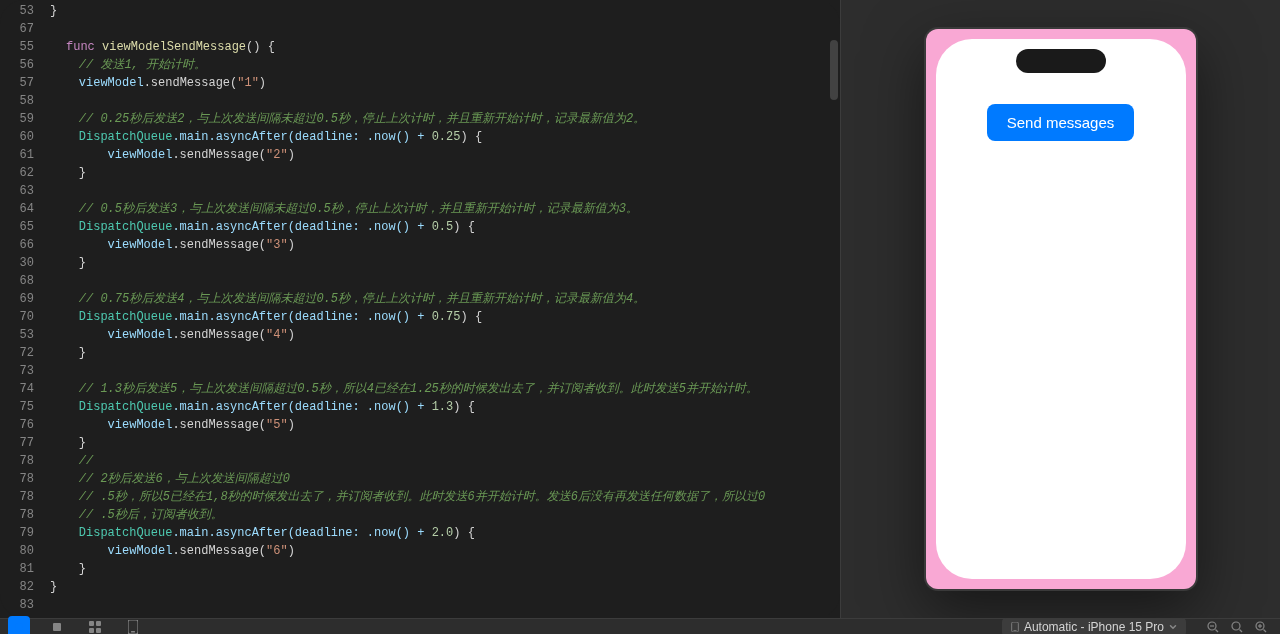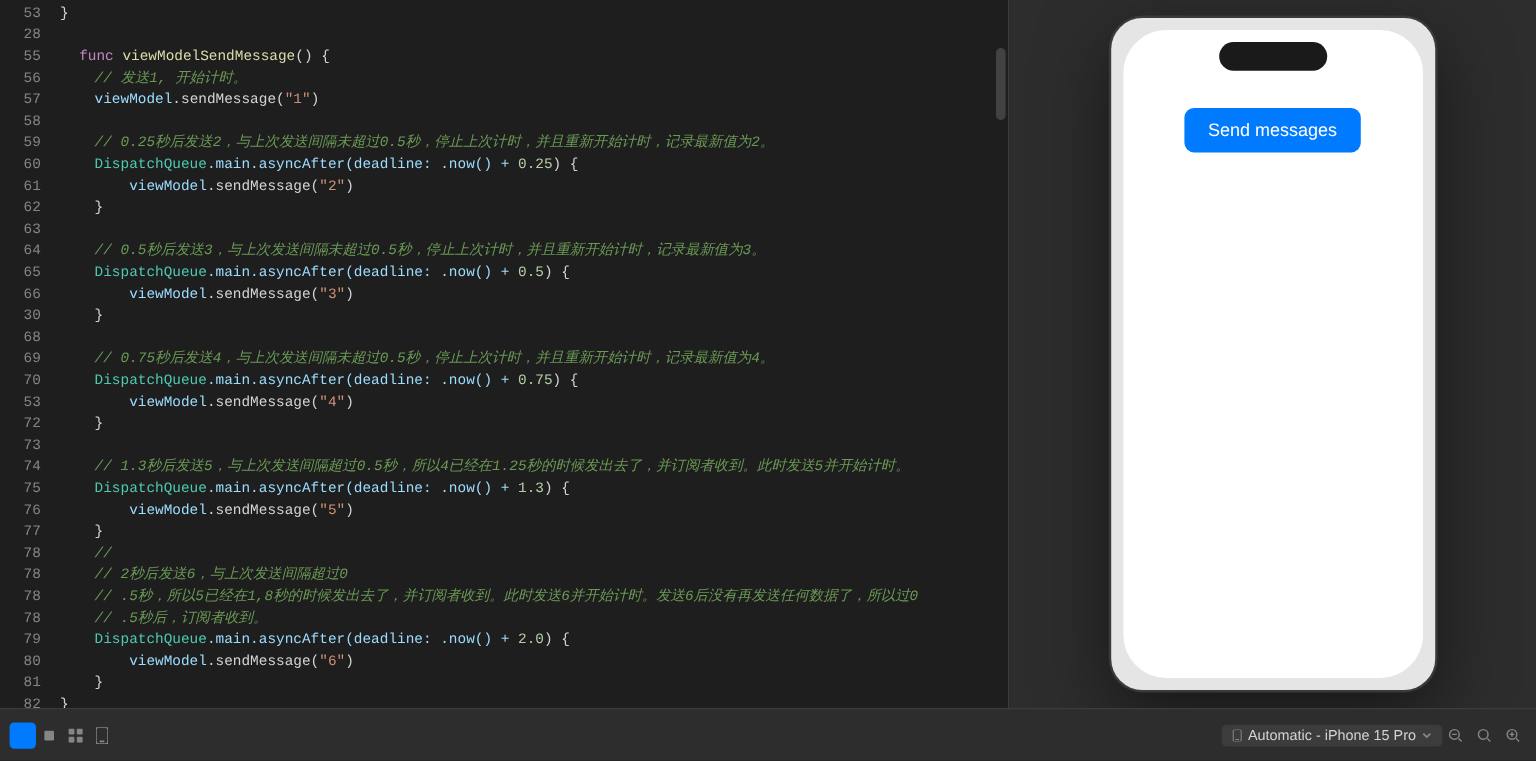--- a/index.html
+++ b/index.html
@@ -103,22 +103,22 @@
       background: #2d2d2d;
       display: flex;
       flex-direction: column;
       align-items: center;
       justify-content: center;
     }
 
     .iphone-frame {
       width: 270px;
       height: 560px;
-      background: #e5e5e5;
-      border-radius: 26px;
+      background: #f9a8d4;
+      border-radius: 12px;
       padding: 10px;
       box-shadow: 0 0 0 2px #3a3a3a, 0 20px 60px rgba(0,0,0,0.5);
       position: relative;
     }
 
     .iphone-screen {
       width: 100%;
       height: 100%;
       background: white;
       border-radius: 36px;
@@ -155,27 +155,27 @@
       border-radius: 8px;
       padding: 10px 20px;
       font-size: 15px;
       font-family: -apple-system, sans-serif;
       cursor: pointer;
       margin-top: 10px;
     }
 
     
     .bottom-toolbar {
-      height: 44px;
+      height: 16px;
       background: #2d2d2d;
       border-top: 1px solid #3c3c3c;
       display: flex;
       align-items: center;
       padding: 0 8px;
-      gap: 0;
+      gap: 16px;
     }
 
     .toolbar-icon {
       width: 22px;
       height: 22px;
       display: flex;
       align-items: center;
       justify-content: center;
       border-radius: 4px;
       cursor: pointer;
@@ -228,21 +228,21 @@
   </style>
 </head>
 <body>
 
 <div class="main-content">
 
   <div class="code-editor">
     <div class="code-area">
       <div class="line-numbers" id="line-numbers-container">
           <div>53</div>
-          <div>28</div>
+          <div>67</div>
           <div>55</div>
           <div>56</div>
           <div>57</div>
           <div>58</div>
           <div>59</div>
           <div>60</div>
           <div>61</div>
           <div>62</div>
           <div>63</div>
           <div>64</div>

